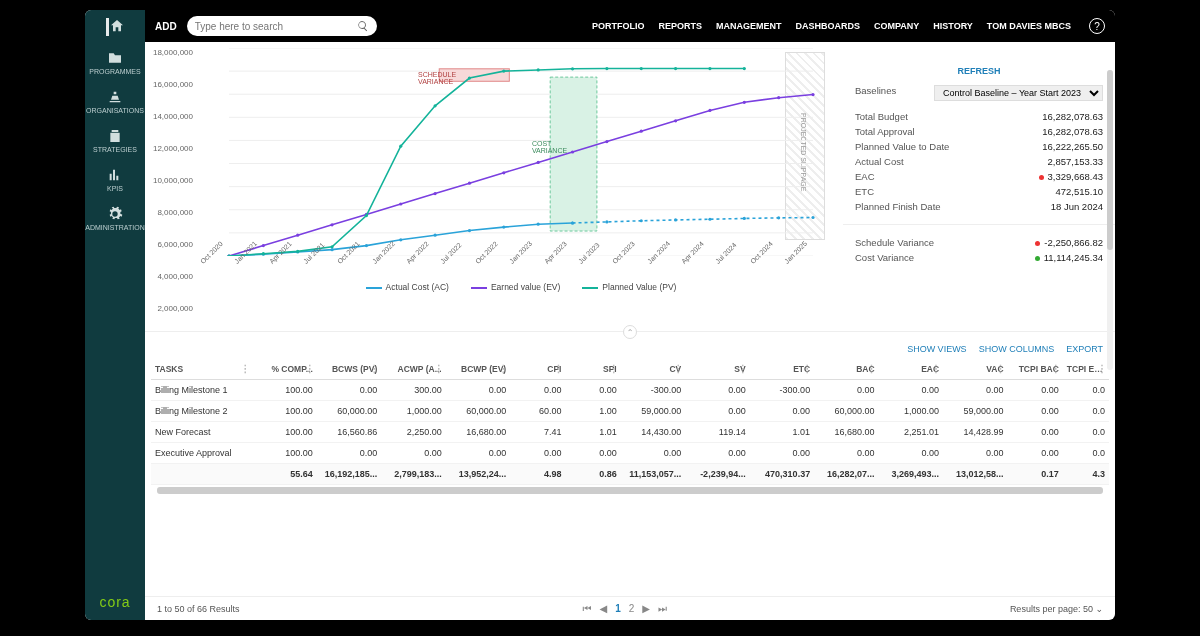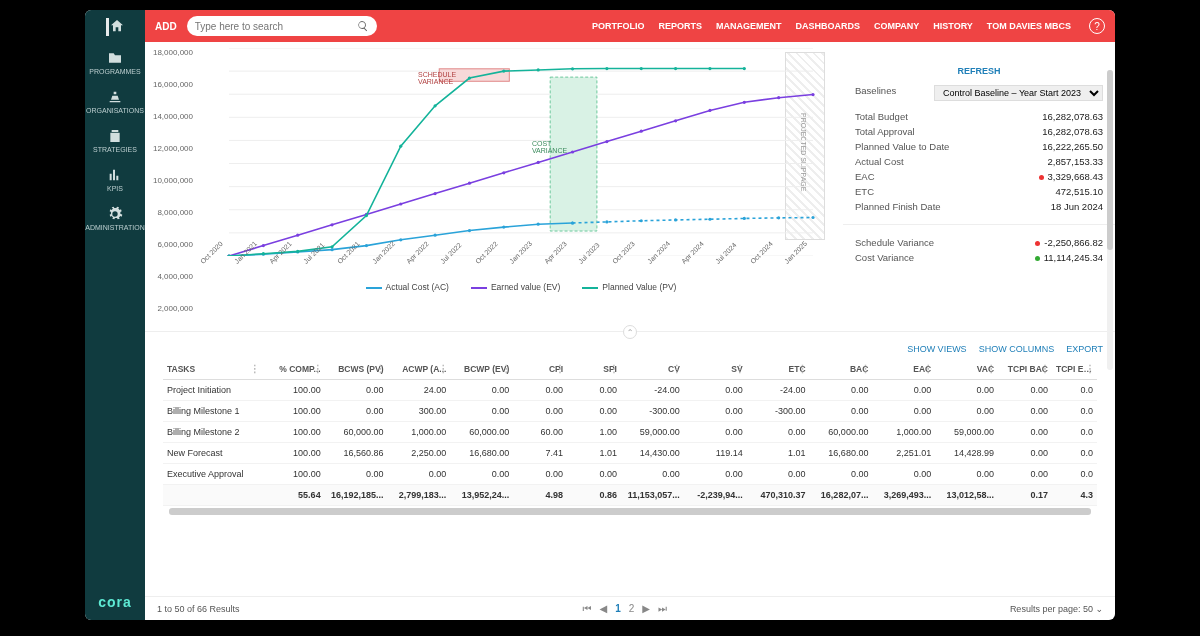--- a/index.html
+++ b/index.html
@@ -2,23 +2,23 @@
 <html><head>
 <meta charset="utf-8">
 <style>
   *{box-sizing:border-box;margin:0;padding:0;font-family:"Segoe UI",Arial,sans-serif}
   body{background:#000;width:1200px;height:636px;overflow:hidden}
   .app{position:absolute;left:85px;top:10px;width:1030px;height:610px;background:#fff;border-radius:6px;overflow:hidden;display:flex}
   .side{width:60px;background:#103b3f;color:#cfdedf;display:flex;flex-direction:column;align-items:center;padding-top:8px;gap:14px;font-size:7px}
   .side .item{display:flex;flex-direction:column;align-items:center;gap:2px;cursor:pointer;opacity:.9;text-align:center}
   .side .item.active{border-left:3px solid #fff;padding-left:0}
   .side svg{width:16px;height:16px;fill:#e8f0f0}
-  .brand{margin-top:auto;margin-bottom:10px;font-size:14px;font-weight:700;color:#5eead4;letter-spacing:1px}
+  .brand{margin-top:auto;margin-bottom:10px;font-size:14px;font-weight:400;color:#84cc16;letter-spacing:1px}
   .main{flex:1;display:flex;flex-direction:column;min-width:0}
-  .topbar{height:32px;background:#ef4444;color:#fff;display:flex;align-items:center;padding:0 10px;gap:10px;font-size:10px}
+  .topbar{height:32px;background:#000000;color:#fff;display:flex;align-items:center;padding:0 10px;gap:10px;font-size:10px}
   .search{background:#fff;border-radius:14px;height:20px;width:190px;display:flex;align-items:center;padding:0 8px;color:#999;position:relative}
   .search input{border:none;flex:1;font-size:10px;outline:none}
   .navlinks{margin-left:auto;display:flex;gap:14px;font-size:9px;font-weight:600}
   .navlinks span{cursor:pointer}
   .help{width:16px;height:16px;border:1.2px solid #fff;border-radius:50%;display:flex;align-items:center;justify-content:center;font-size:10px;margin-left:8px}
   .breadcrumb{height:22px;display:flex;align-items:center;justify-content:space-between;padding:0 12px;font-size:9px;color:#555;border-bottom:1px solid #eee}
   .breadcrumb a{color:#1f7fb8;text-decoration:none}
   .titlebar{height:26px;display:flex;align-items:center;padding:0 12px;font-size:12px;color:#333;border-bottom:1px solid #eee;gap:8px}
   .titlebar .spacer{flex:1}
   .iconbtn{width:14px;height:14px;cursor:pointer;color:#555}
@@ -41,21 +41,21 @@
   .dot{display:inline-block;width:5px;height:5px;border-radius:50%;vertical-align:middle;margin-right:4px}
   .dot.red{background:#e33}
   .dot.green{background:#3a3}
   .sep{height:1px;background:#eee;margin:10px -12px}
   .scroll{position:absolute;right:2px;top:60px;width:6px;height:300px;background:#f0f0f0;border-radius:3px}
   .scroll .thumb{width:6px;height:180px;background:#ccc;border-radius:3px}
   .tablerow-actions{height:20px;display:flex;justify-content:flex-end;align-items:center;gap:12px;padding:0 12px;font-size:9px;color:#1f7fb8;font-weight:500}
   .tablerow-actions span{cursor:pointer}
   .collapser{display:flex;justify-content:center;margin-top:-7px}
   .collapser div{width:14px;height:14px;border:1px solid #ddd;border-radius:50%;background:#fff;font-size:8px;display:flex;align-items:center;justify-content:center;color:#999;cursor:pointer}
-  .grid-table{flex:1;overflow:hidden;font-size:9px;color:#333;position:relative;padding:0 18px}
+  .grid-table{flex:1;overflow:hidden;font-size:9px;color:#333;position:relative;padding:0 6px}
   table{width:100%;border-collapse:collapse;table-layout:fixed}
   th,td{padding:5px 4px;text-align:right;white-space:nowrap;overflow:hidden;text-overflow:ellipsis}
   th{font-weight:600;color:#555;font-size:8.5px;border-bottom:1px solid #ddd;position:relative}
   th .dots{position:absolute;right:2px;top:4px;color:#bbb;font-size:10px;cursor:pointer}
   td{border-bottom:1px solid #f2f2f2}
   .task-col{text-align:left}
   tfoot td{font-weight:600;background:#fafafa}
   .hscroll{height:7px;background:#ccc;margin:2px 6px 0;border-radius:3px}
   .footer{height:24px;display:flex;align-items:center;justify-content:space-between;padding:0 12px;font-size:9px;color:#555;border-top:1px solid #eee}
   .pager{display:flex;align-items:center;gap:8px;font-size:10px}
@@ -341,37 +341,20 @@
               <th>ETC<span class="dots">⋮</span></th>
               <th>BAC<span class="dots">⋮</span></th>
               <th>EAC<span class="dots">⋮</span></th>
               <th>VAC<span class="dots">⋮</span></th>
               <th>TCPI BAC<span class="dots">⋮</span></th>
               <th>TCPI EAC<span class="dots">⋮</span></th>
             </tr>
           </thead>
         <tbody id="tbody">
             <tr>
-              <td class="task-col">Project Initiation</td>
-              <td>100.00</td>
-              <td>0.00</td>
-              <td>24.00</td>
-              <td>0.00</td>
-              <td>0.00</td>
-              <td>0.00</td>
-              <td>-24.00</td>
-              <td>0.00</td>
-              <td>-24.00</td>
-              <td>0.00</td>
-              <td>0.00</td>
-              <td>0.00</td>
-              <td>0.00</td>
-              <td>0.0</td>
-            </tr>
-            <tr>
               <td class="task-col">Billing Milestone 1</td>
               <td>100.00</td>
               <td>0.00</td>
               <td>300.00</td>
               <td>0.00</td>
               <td>0.00</td>
               <td>0.00</td>
               <td>-300.00</td>
               <td>0.00</td>
               <td>-300.00</td>

